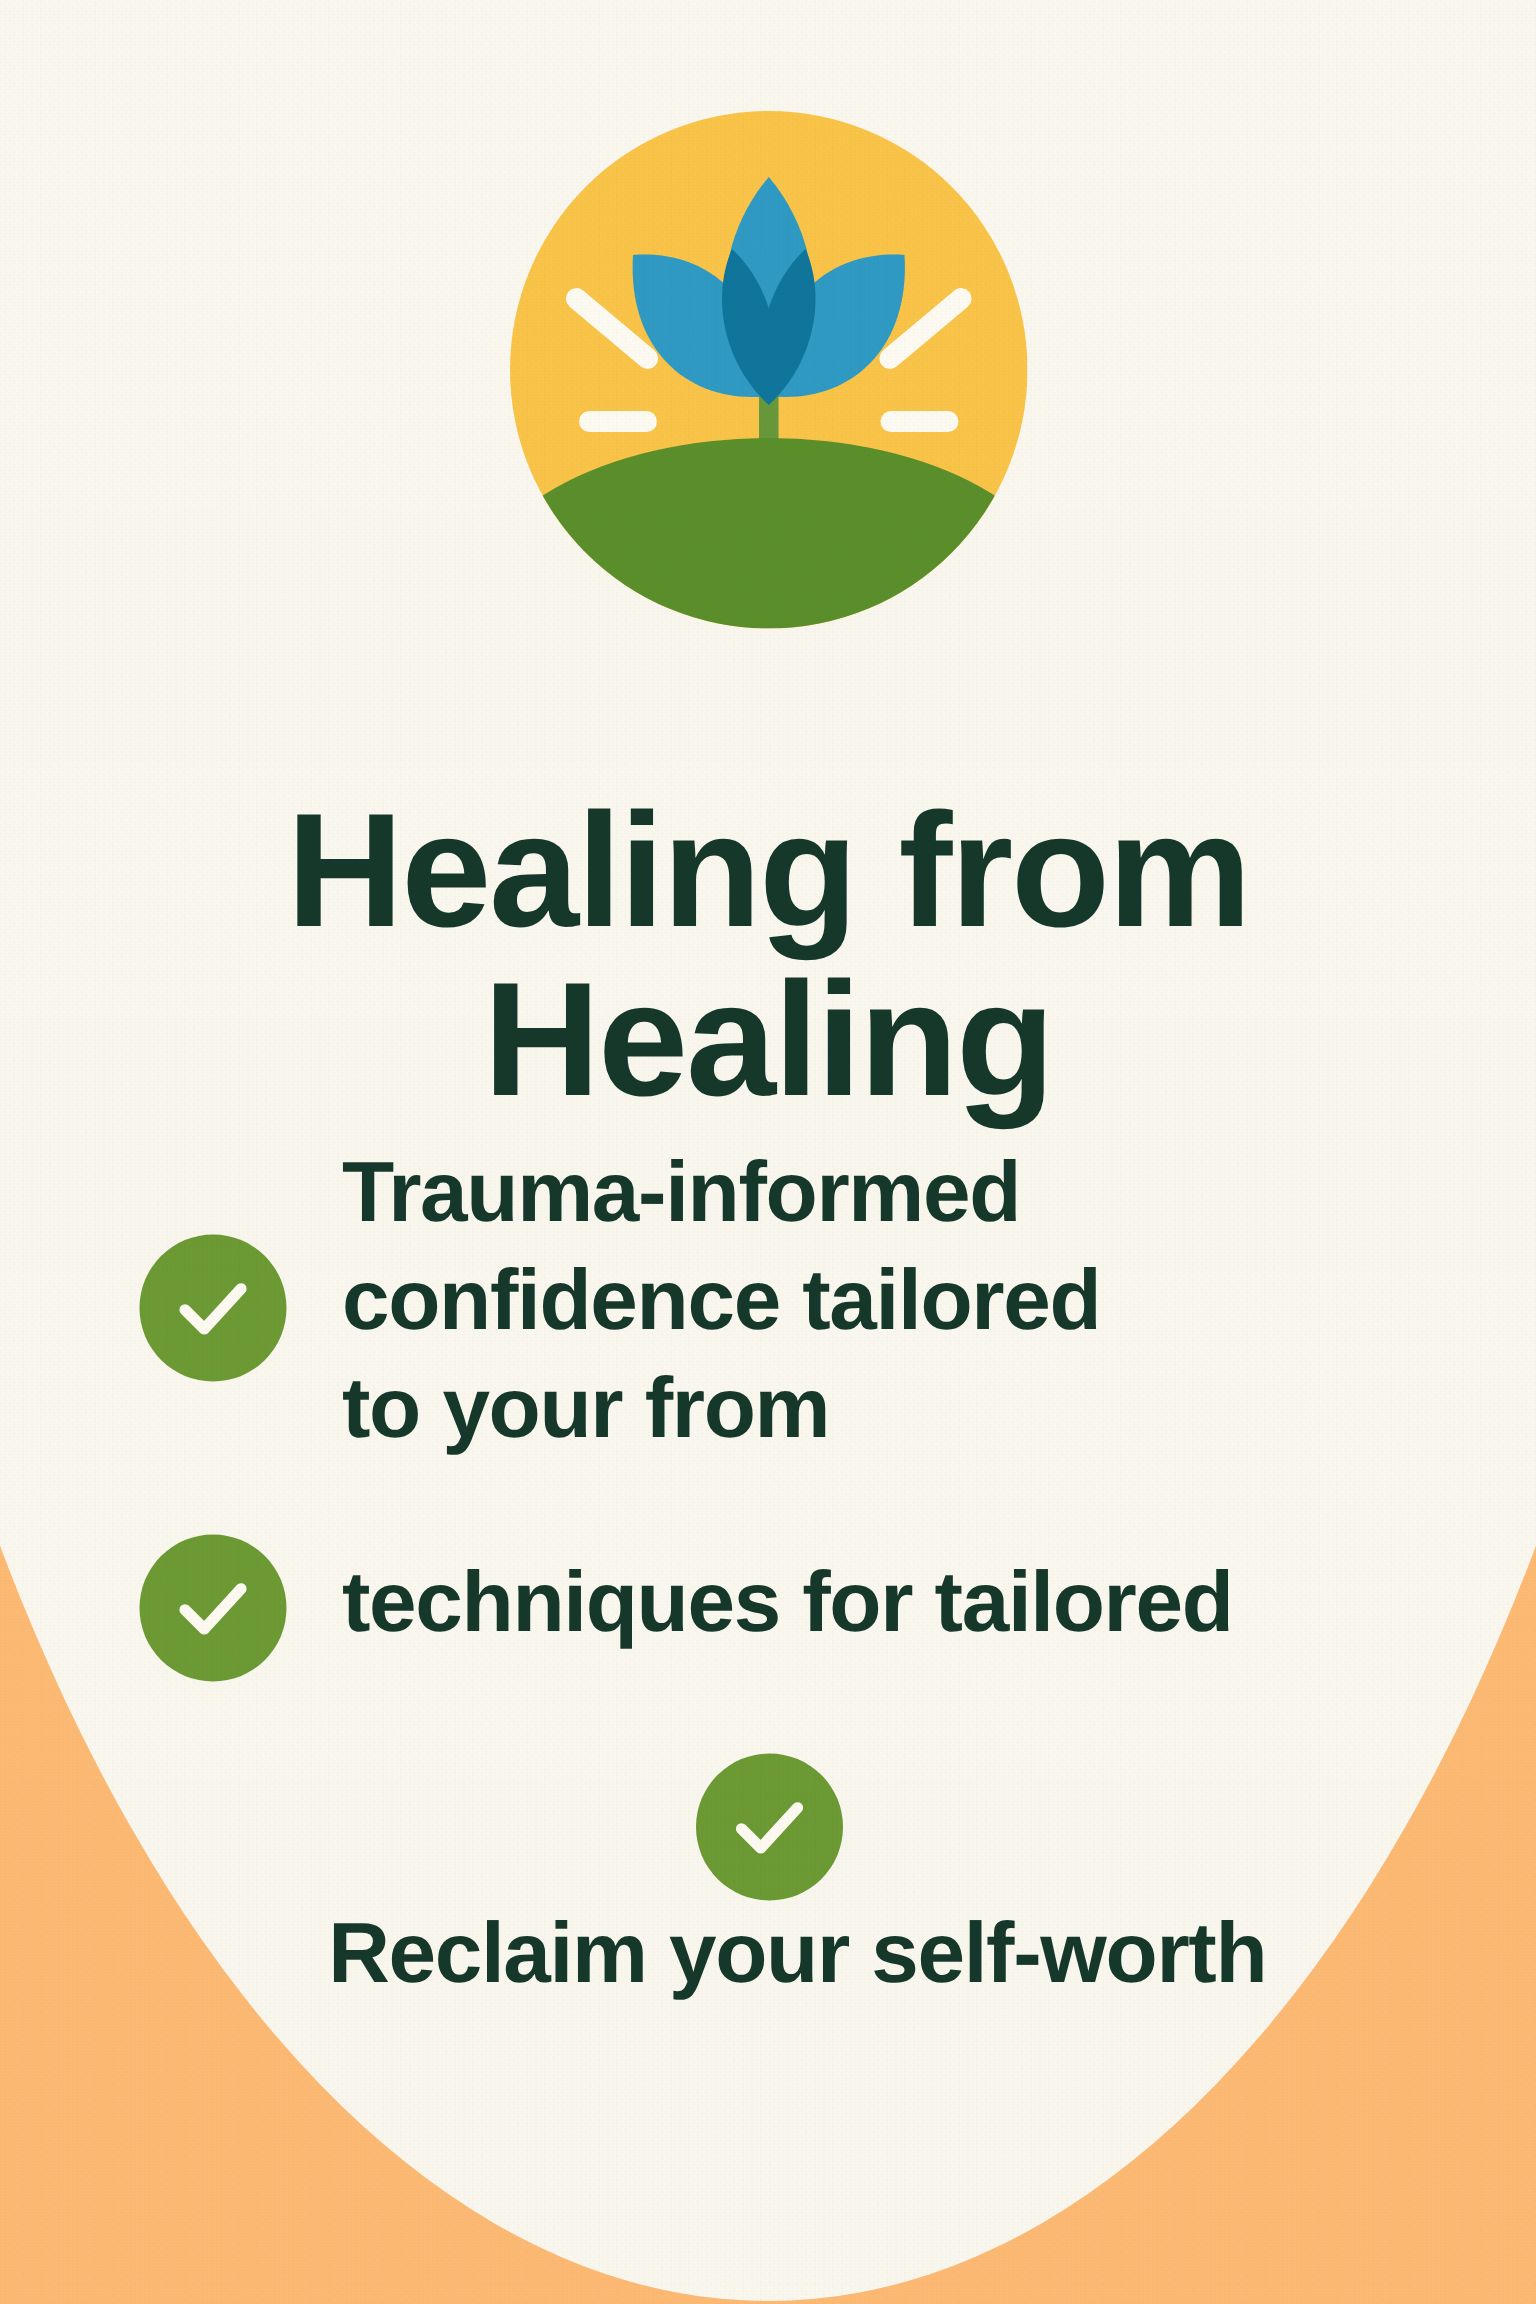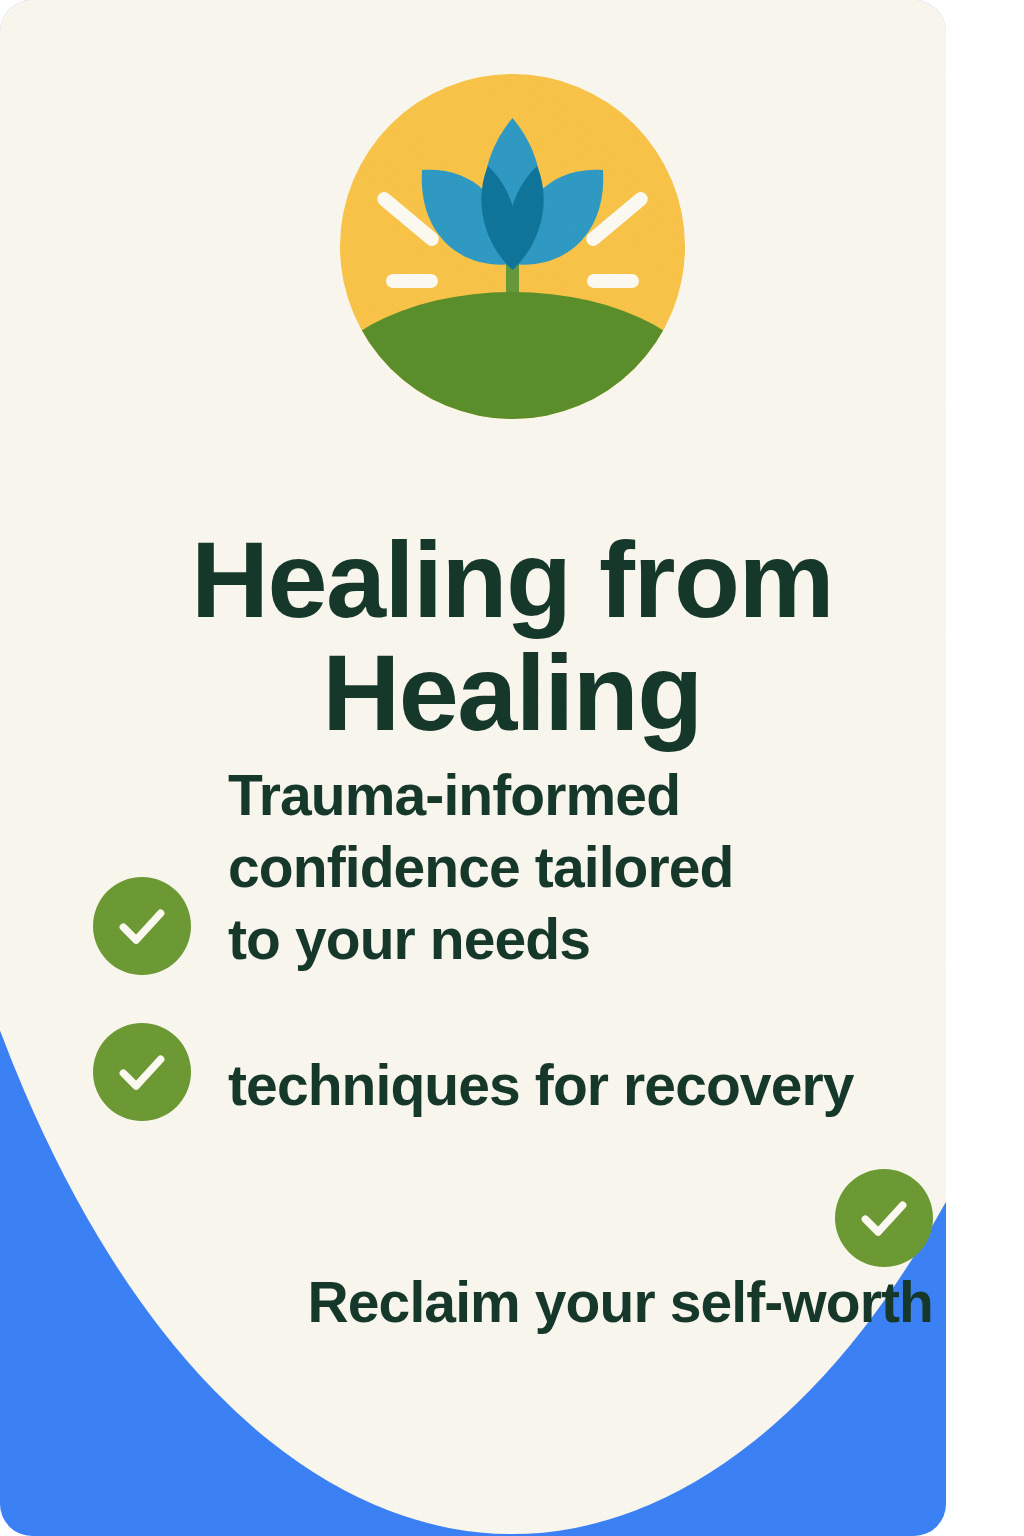--- a/index.html
+++ b/index.html
@@ -2,26 +2,25 @@
 <html><head>
 <meta charset="utf-8">
 <style>
   html, body {
     margin: 0;
     padding: 0;
     background: #ffffff;
   }
   #poster {
     position: relative;
-    width: 946px;
+    width: 1024px;
     height: 1536px;
     overflow: hidden;
-    background: #3b82f6;
+    background: #fdba74;
     font-family: "Liberation Sans", sans-serif;
-    border-radius: 32px;
     -webkit-font-smoothing: antialiased;
   }
 
   
   .card-bg {
     position: absolute;
     left: -120px;
     top: -900px;
     width: 1264px;
     height: 2434px;
@@ -78,21 +77,21 @@
 
   
   .bullets {
     position: absolute;
     left: 93px;
     top: 760px;
     width: 840px;
   }
   .bullet {
     display: flex;
-    align-items: flex-end;
+    align-items: center;
     margin-bottom: 40px;
   }
   .bullet:last-child { margin-bottom: 0; flex-direction: column; }
   .check {
     flex: 0 0 auto;
     width: 98px;
     height: 98px;
     border-radius: 50%;
     background: #6c9a33;
     position: relative;
@@ -170,32 +169,32 @@
 
     <div class="bullet">
       <div class="check">
         <svg viewBox="0 0 24 24" fill="none" stroke="#fdfaf2" stroke-width="3.2" stroke-linecap="round" stroke-linejoin="round">
           <path d="M4 12.5 L9.5 18 L20 6.5"></path>
         </svg>
       </div>
       <div class="btext">
         <span class="ln">Trauma-informed</span>
         <span class="ln">confidence tailored</span>
-        <span class="ln">to your needs</span>
+        <span class="ln">to your from</span>
       </div>
     </div>
 
     <div class="bullet">
       <div class="check">
         <svg viewBox="0 0 24 24" fill="none" stroke="#fdfaf2" stroke-width="3.2" stroke-linecap="round" stroke-linejoin="round">
           <path d="M4 12.5 L9.5 18 L20 6.5"></path>
         </svg>
       </div>
       <div class="btext">
-        <span class="ln">techniques for recovery</span>
+        <span class="ln">techniques for tailored</span>
       </div>
     </div>
 
     <div class="bullet">
       <div class="check">
         <svg viewBox="0 0 24 24" fill="none" stroke="#fdfaf2" stroke-width="3.2" stroke-linecap="round" stroke-linejoin="round">
           <path d="M4 12.5 L9.5 18 L20 6.5"></path>
         </svg>
       </div>
       <div class="btext">

